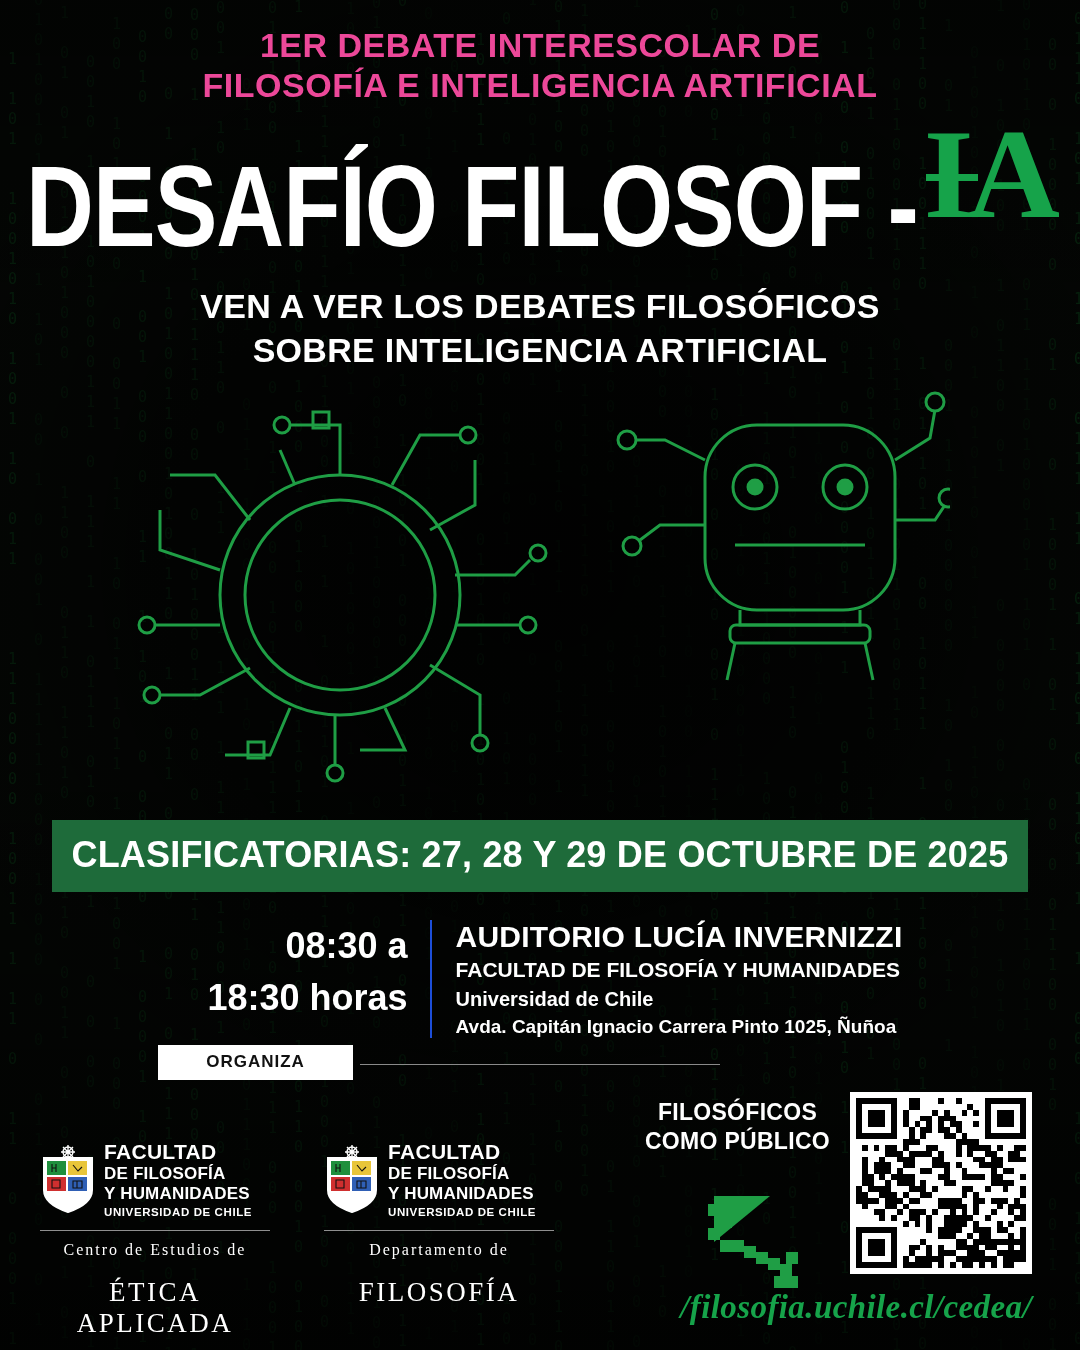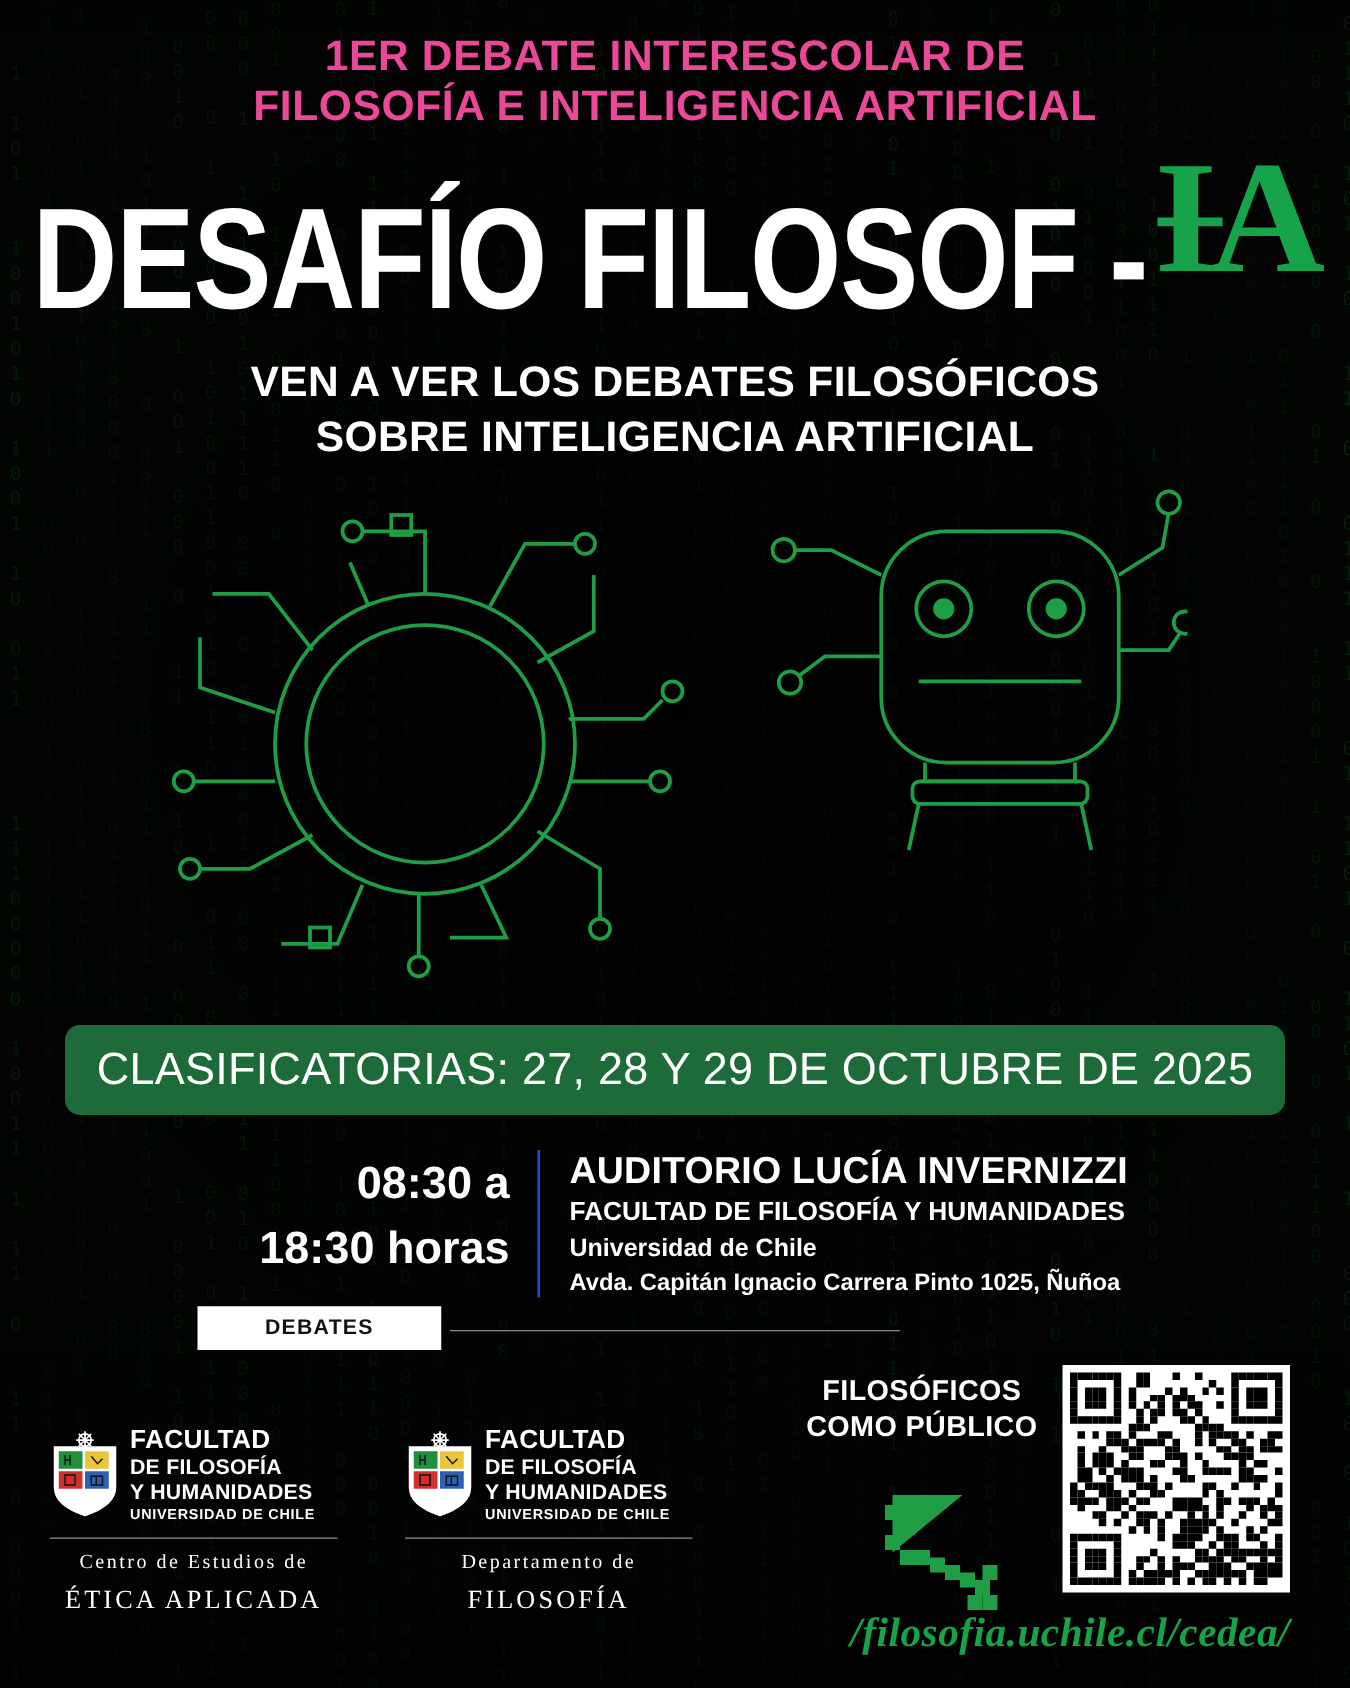--- a/index.html
+++ b/index.html
@@ -110,26 +110,25 @@
     position: relative;
     height: 420px;
     margin-top: 18px;
   }
   .artwork svg { display: block; margin: 0 auto; }
   
   .date-bar {
     margin: 10px 52px 0 52px;
     background: #1e6b3a;
     color: #ffffff;
-    font-weight: normal;
+    font-weight: bold;
     font-size: 36px;
     letter-spacing: 0.2px;
     text-align: center;
     padding: 14px 0 16px 0;
-    border-radius: 12px;
   }
   
   .info {
     display: flex;
     justify-content: center;
     margin-top: 28px;
   }
   .time {
     color: #ffffff;
     font-size: 36px;
@@ -180,21 +179,21 @@
   .logo-top { display: flex; align-items: center; gap: 8px; }
   .shield { width: 56px; height: 70px; }
   .fac-text { color: #ffffff; }
   .fac-text .l1 { font-size: 21px; font-weight: bold; letter-spacing: 0.3px; }
   .fac-text .l2 { font-size: 17px; font-weight: bold; letter-spacing: 0.2px; }
   .fac-text .l3 { font-size: 17px; font-weight: bold; letter-spacing: 0.2px; }
   .fac-text .l4 { font-size: 11.5px; font-weight: bold; letter-spacing: 0.6px; margin-top: 2px; }
   .unit-line { border-top: 1px solid #8f8f8f; margin-top: 12px; padding-top: 10px; }
   .unit-text { color: #ffffff; text-align: center; }
   .unit-text .u1 { font-family: "Liberation Serif", serif; font-size: 16px; letter-spacing: 2px; }
-  .unit-text .u2 { font-family: "Liberation Serif", serif; font-size: 21px; letter-spacing: 2.5px; margin-top: 8px; }
+  .unit-text .u2 { font-family: "Liberation Serif", serif; font-size: 27px; letter-spacing: 2.5px; margin-top: 18px; }
   
   .inscribete {
     position: absolute;
     right: 250px;
     top: 1098px;
     color: #ffffff;
     font-weight: bold;
     font-size: 23px;
     line-height: 1.25;
     text-align: center;
@@ -3669,21 +3668,21 @@
       <div class="venue">
         <div class="v1">AUDITORIO LUCÍA INVERNIZZI</div>
         <div class="v2">FACULTAD DE FILOSOFÍA Y HUMANIDADES</div>
         <div class="v3">Universidad de Chile</div>
         <div class="v4">Avda. Capitán Ignacio Carrera Pinto 1025, Ñuñoa</div>
       </div>
     </div>
 
     <div class="divider"></div>
 
-    <div class="organiza">DEBATES</div>
+    <div class="organiza">ORGANIZA</div>
 
     <div class="logos">
 
       <div class="logo-block">
         <div class="logo-top">
           <svg class="shield" viewBox="0 0 56 70">
             <path d="M4 14 H52 V46 Q52 60 28 68 Q4 60 4 46 Z" fill="#ffffff" stroke="#ffffff" stroke-width="2"></path>
             <g stroke="#ffffff" stroke-width="1.4" fill="none">
               <circle cx="28" cy="8" r="5"></circle>
               <path d="M28 1 L28 13 M21 8 L35 8 M23 3 L33 13 M33 3 L23 13"></path>

